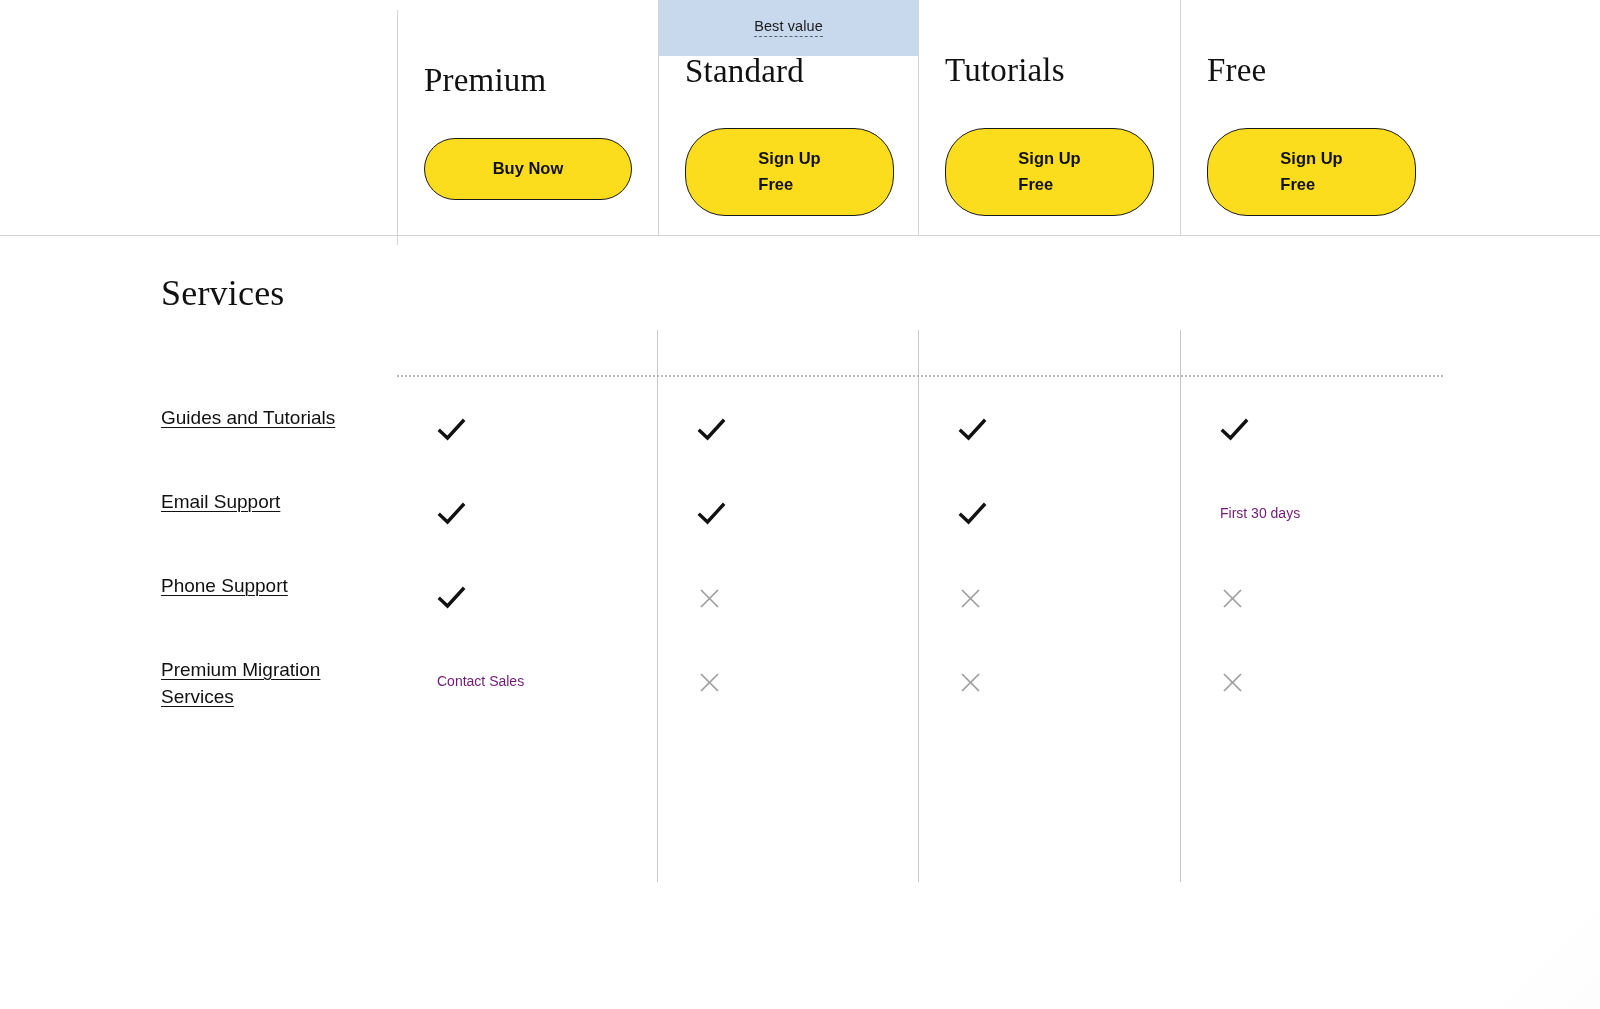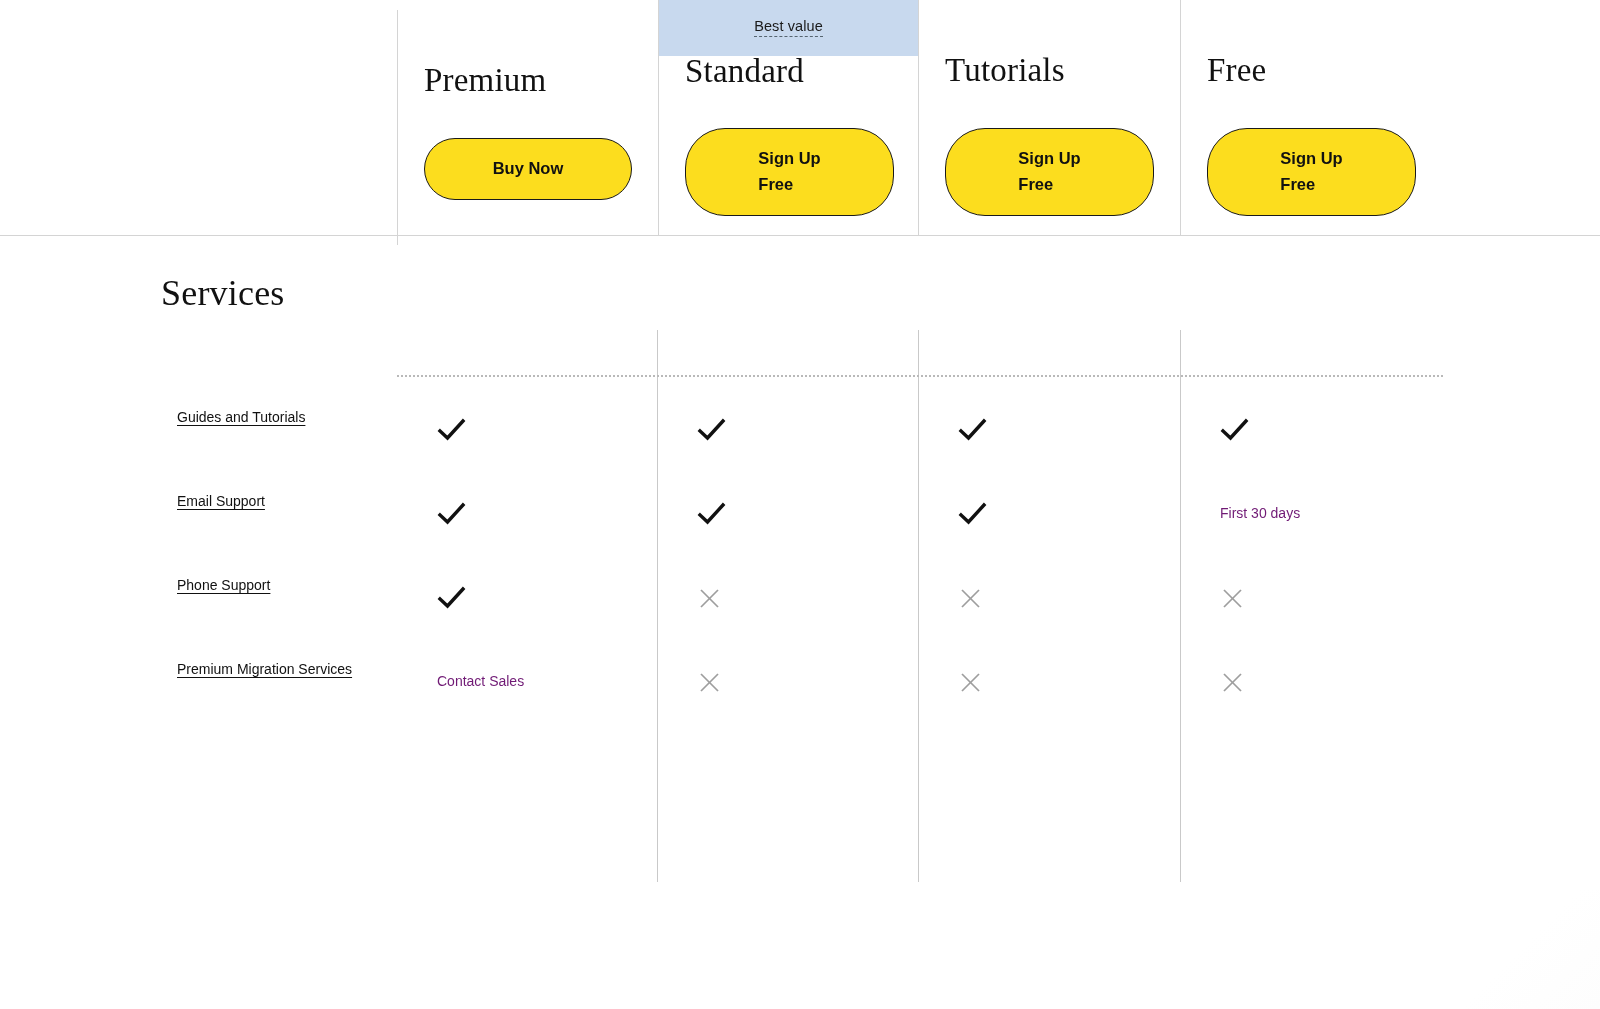--- a/index.html
+++ b/index.html
@@ -138,24 +138,24 @@
     left: 0;
     top: 404px;
     width: 1600px;
   }
   .frow {
     position: relative;
     height: 84px;
   }
   .flabel {
     position: absolute;
-    left: 177px;
+    left: 161px;
     top: 0;
     width: 215px;
-    font-size: 14px;
+    font-size: 19px;
     line-height: 27px;
     color: #111111;
     text-decoration: underline;
     text-underline-offset: 3px;
     text-decoration-thickness: 1px;
     cursor: pointer;
   }
   .fcell {
     position: absolute;
     top: 12px;

